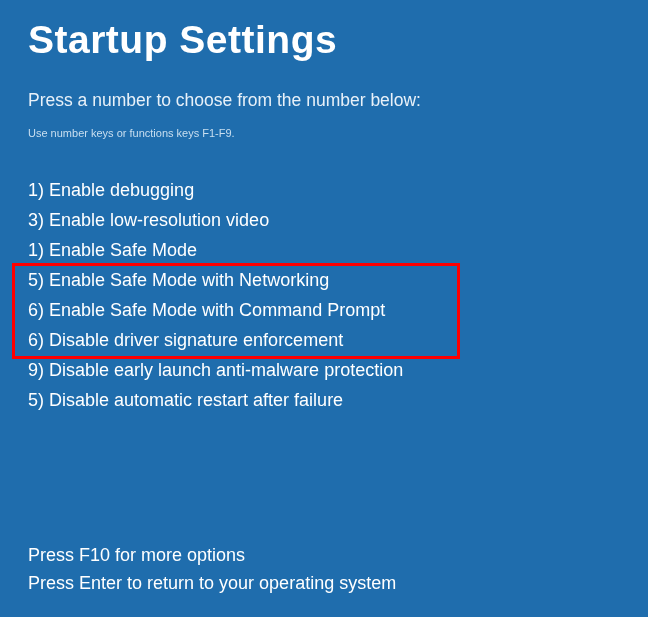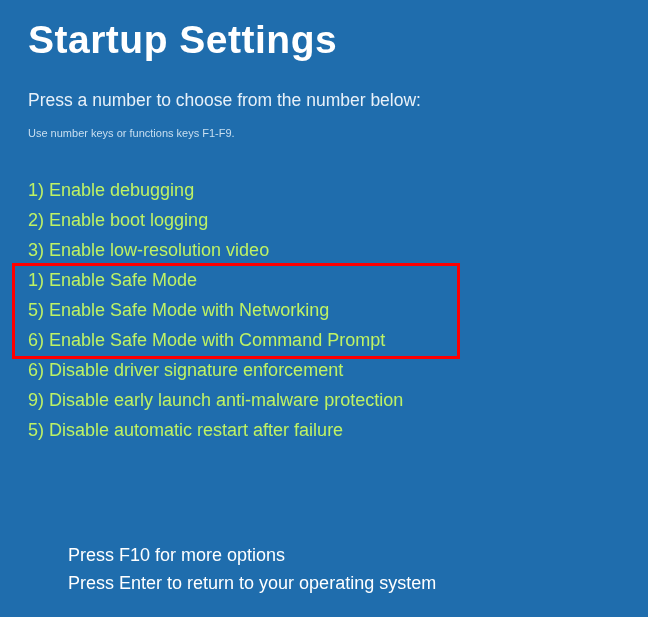--- a/index.html
+++ b/index.html
@@ -39,21 +39,21 @@
     }
     .options {
       display: flex;
       flex-direction: column;
       gap: 0;
     }
     .option {
       font-size: 18px;
       font-weight: 300;
       line-height: 30px;
-      color: #bef264;
+      color: #ffffff;
       padding: 0;
     }
     .highlight-box {
       position: absolute;
       border: 3px solid #ff0000;
       pointer-events: none;
       left: 12px;
       top: 263px;
       width: 448px;
       height: 96px;
@@ -61,35 +61,33 @@
     .footer {
       position: absolute;
       bottom: 20px;
       left: 28px;
     }
     .footer-line {
       font-size: 18px;
       font-weight: 300;
       line-height: 28px;
       color: #ffffff;
-      margin-left: 40px;
     }
   </style>
 </head>
 <body>
 
 <h1 class="title">Startup Settings</h1>
 
 <p class="subtitle">Press a number to choose from the number below:</p>
 
 <p class="hint">Use number keys or functions keys F1-F9.</p>
 
 <div class="options">
   <div class="option">1) Enable debugging</div>
-  <div class="option">2) Enable boot logging</div>
   <div class="option">3) Enable low-resolution video</div>
   <div class="option">1) Enable Safe Mode</div>
   <div class="option">5) Enable Safe Mode with Networking</div>
   <div class="option">6) Enable Safe Mode with Command Prompt</div>
   <div class="option">6) Disable driver signature enforcement</div>
   <div class="option">9) Disable early launch anti-malware protection</div>
   <div class="option">5) Disable automatic restart after failure</div>
 </div>
 
 <div class="highlight-box"></div>

